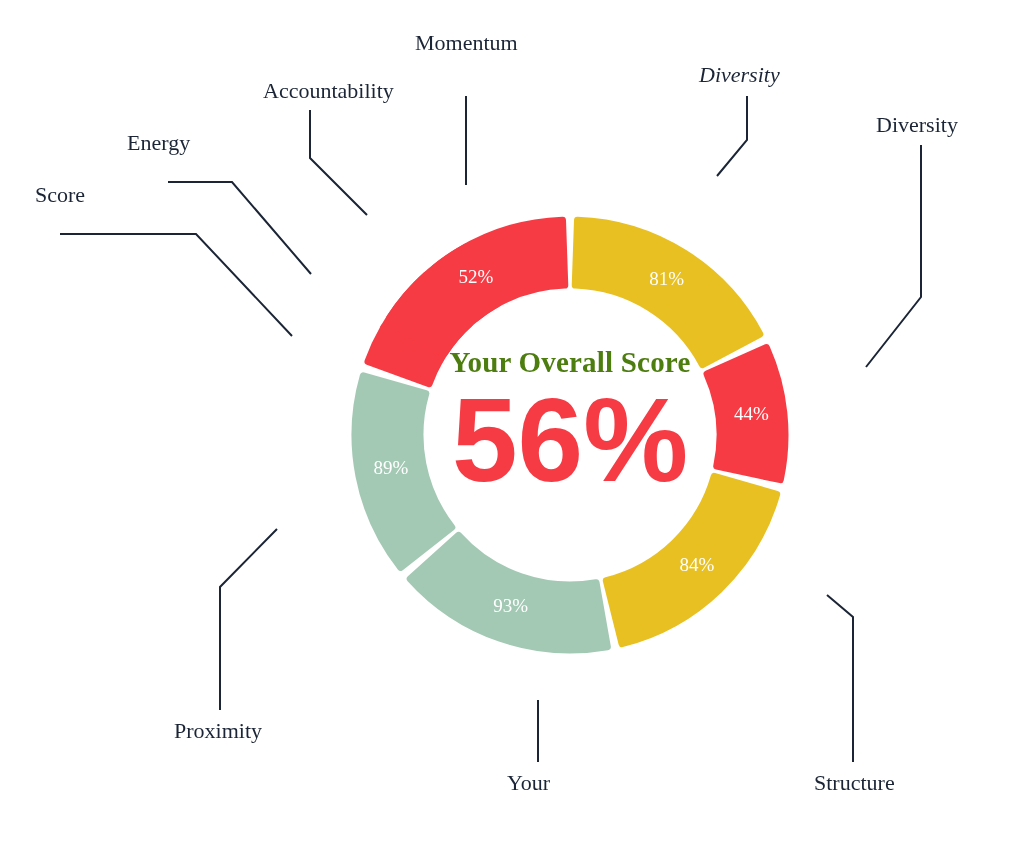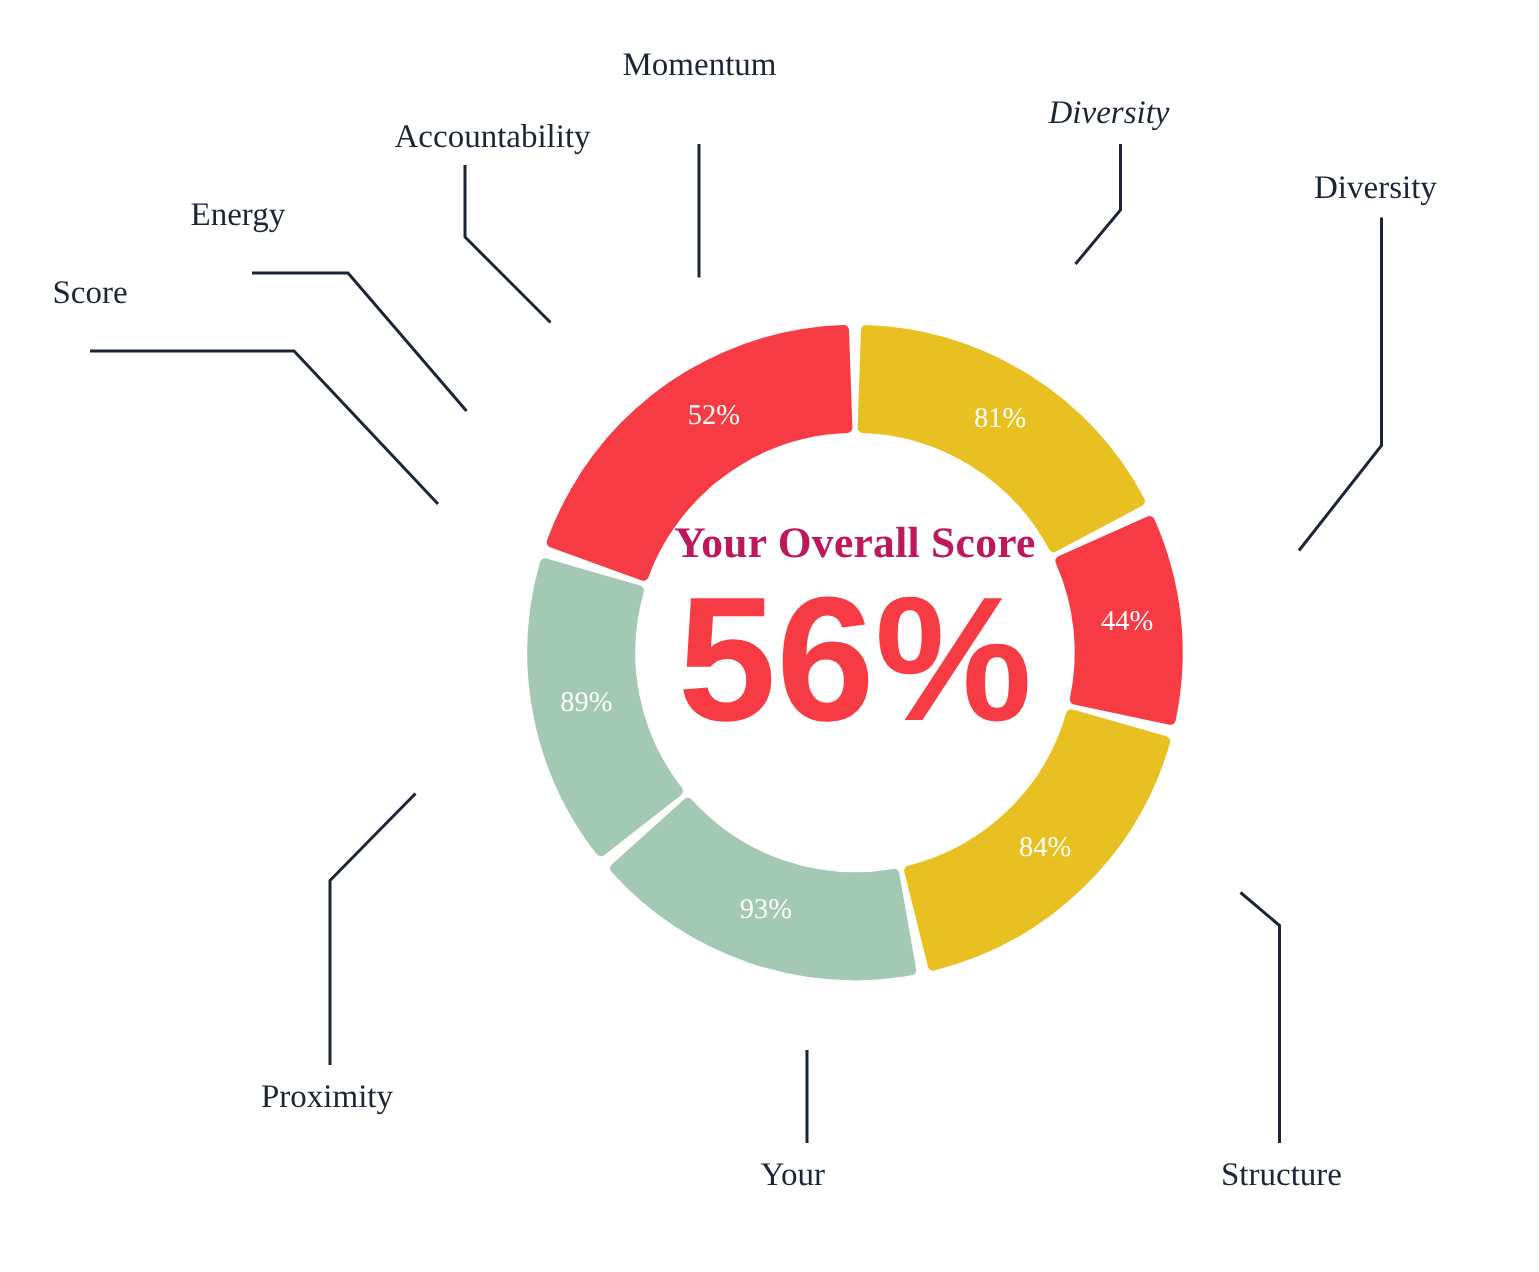--- a/index.html
+++ b/index.html
@@ -38,21 +38,21 @@
     position:absolute;
     left:370px;top:348px;
     width:400px;
     text-align:center;
     pointer-events:none;
   }
   #score-caption{
     font-family:"Liberation Serif","DejaVu Serif",serif;
     font-weight:bold;
     font-size:29px;
-    color:#be185d;
+    color:#4d7c0f;
     letter-spacing:0.2px;
     line-height:1;
     margin:0 0 4px 0;
   }
   #score-value{
     font-family:Liberation Sans, sans-serif;
     font-weight:bold;
     font-size:118px;
     color:#F73B44;
     line-height:1;

